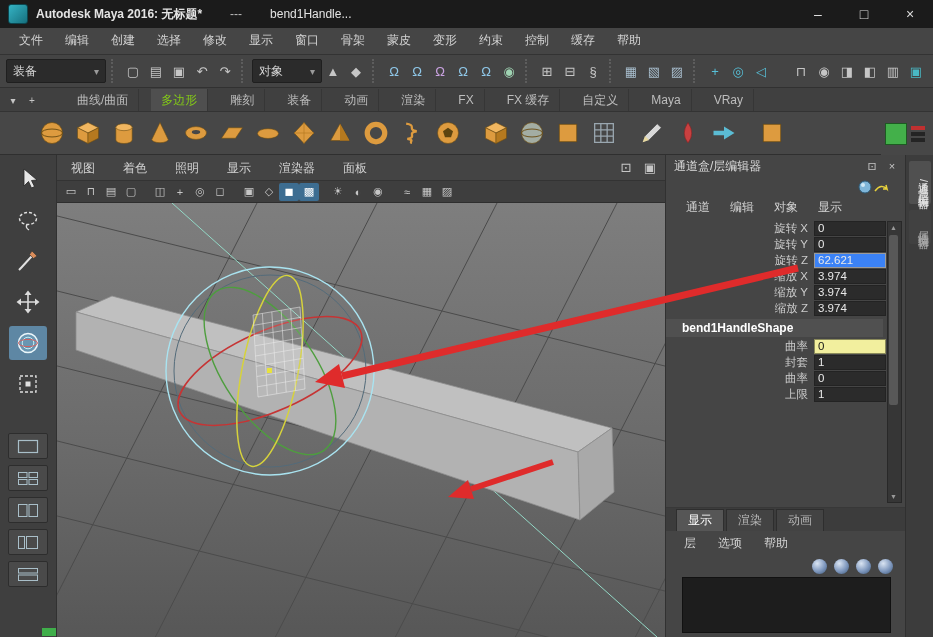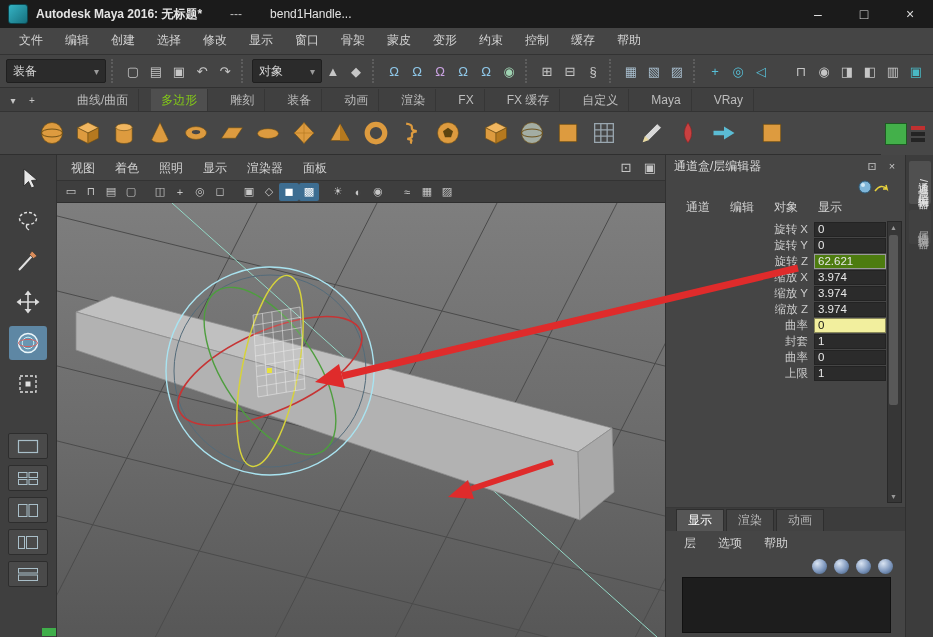--- a/index.html
+++ b/index.html
@@ -78,25 +78,25 @@
   
   .channelpanel{position:absolute;left:665px;top:155px;width:240px;height:482px;background:#454545;
     border-left:1px solid #313131;display:flex;flex-direction:column;box-sizing:border-box;}
   .cb-header{height:22px;display:flex;align-items:center;padding:0 4px 0 8px;color:#dcdcdc;}
   .cb-header .chips{margin-left:auto;display:flex;gap:2px;}
   .cb-header .chip{width:18px;height:16px;font-size:11px;}
   .cb-subrow{height:20px;display:flex;align-items:center;justify-content:flex-end;padding-right:14px;}
   .cb-menus{height:20px;display:flex;gap:4px;padding-left:12px;align-items:center;}
   .cb-menu-item{padding:0 8px;color:#d2d2d2;}
   .cb-rows{position:relative;flex:0 0 286px;padding-top:4px;overflow:hidden;}
-  .cb-row{display:flex;height:16px;align-items:center;}
+  .cb-row{display:flex;height:16px;}
   .cb-label{width:142px;text-align:right;padding-right:6px;color:#cccccc;font-size:11.5px;}
   .cb-field{width:64px;height:13px;line-height:13px;background:#2b2b2b;border:1px solid #232323;
     color:#e9e9e9;font-size:11.5px;padding:0 3px;}
-  .cb-field.selected{border-color:#9a9a9a;background:#4d7c0f;}
+  .cb-field.selected{border-color:#9a9a9a;background:#3b82f6;}
   .cb-field.yellow{background:#f2ef9e;color:#151515;border-color:#8a8a5a;}
   .cb-section{color:#d8d8d8;font-weight:bold;font-size:11.5px;padding:4px 0 2px 8px;}
   .cb-node{font-weight:bold;color:#fff;font-size:12px;background:#505050;margin:2px 22px 2px 0;
     padding:2px 0 2px 16px;}
   .cb-scroll{position:absolute;right:3px;top:4px;bottom:4px;width:13px;background:#363636;
     border:1px solid #282828;}
   .sc-arrow{position:absolute;left:0;width:11px;height:11px;display:flex;align-items:center;justify-content:center;
     color:#999;font-size:7px;}
   .sc-arrow.up{top:0;}
   .sc-arrow.down{bottom:0;}
@@ -426,21 +426,21 @@
       <svg width="22" height="15" viewBox="0 0 22 15">
         <rect x="1.5" y="1.5" width="19" height="4.5" fill="none" stroke="#a9bfc9"></rect>
         <rect x="1.5" y="8" width="19" height="5.5" fill="none" stroke="#a9bfc9"></rect>
       </svg>
     </div>
     <div class="tb-green"></div>
   </div>
 
   <div class="viewport">
     <div class="vp-menubar">
-      <span class="sl-group" style="gap:0">
+      <span class="sl-group" style="gap:8px">
           <span class="vp-menu-item">视图</span>
           <span class="vp-menu-item">着色</span>
           <span class="vp-menu-item">照明</span>
           <span class="vp-menu-item">显示</span>
           <span class="vp-menu-item">渲染器</span>
           <span class="vp-menu-item">面板</span>
         </span>
       <span class="vp-pins">
           <span class="chip">⊡</span>
           <span class="chip">▣</span>
@@ -564,20 +564,21 @@
           </div>
           <div class="cb-row">
             <span class="cb-label">缩放 Y</span>
             <span class="cb-field">3.974</span>
           </div>
           <div class="cb-row">
             <span class="cb-label">缩放 Z</span>
             <span class="cb-field">3.974</span>
           </div>
         </div>
+      <div class="cb-node">bend1HandleShape</div>
       <div>
           <div class="cb-row">
             <span class="cb-label">曲率</span>
             <span class="cb-field yellow">0</span>
           </div>
         </div>
       <div>
           <div class="cb-row">
             <span class="cb-label">封套</span>
             <span class="cb-field">1</span>

